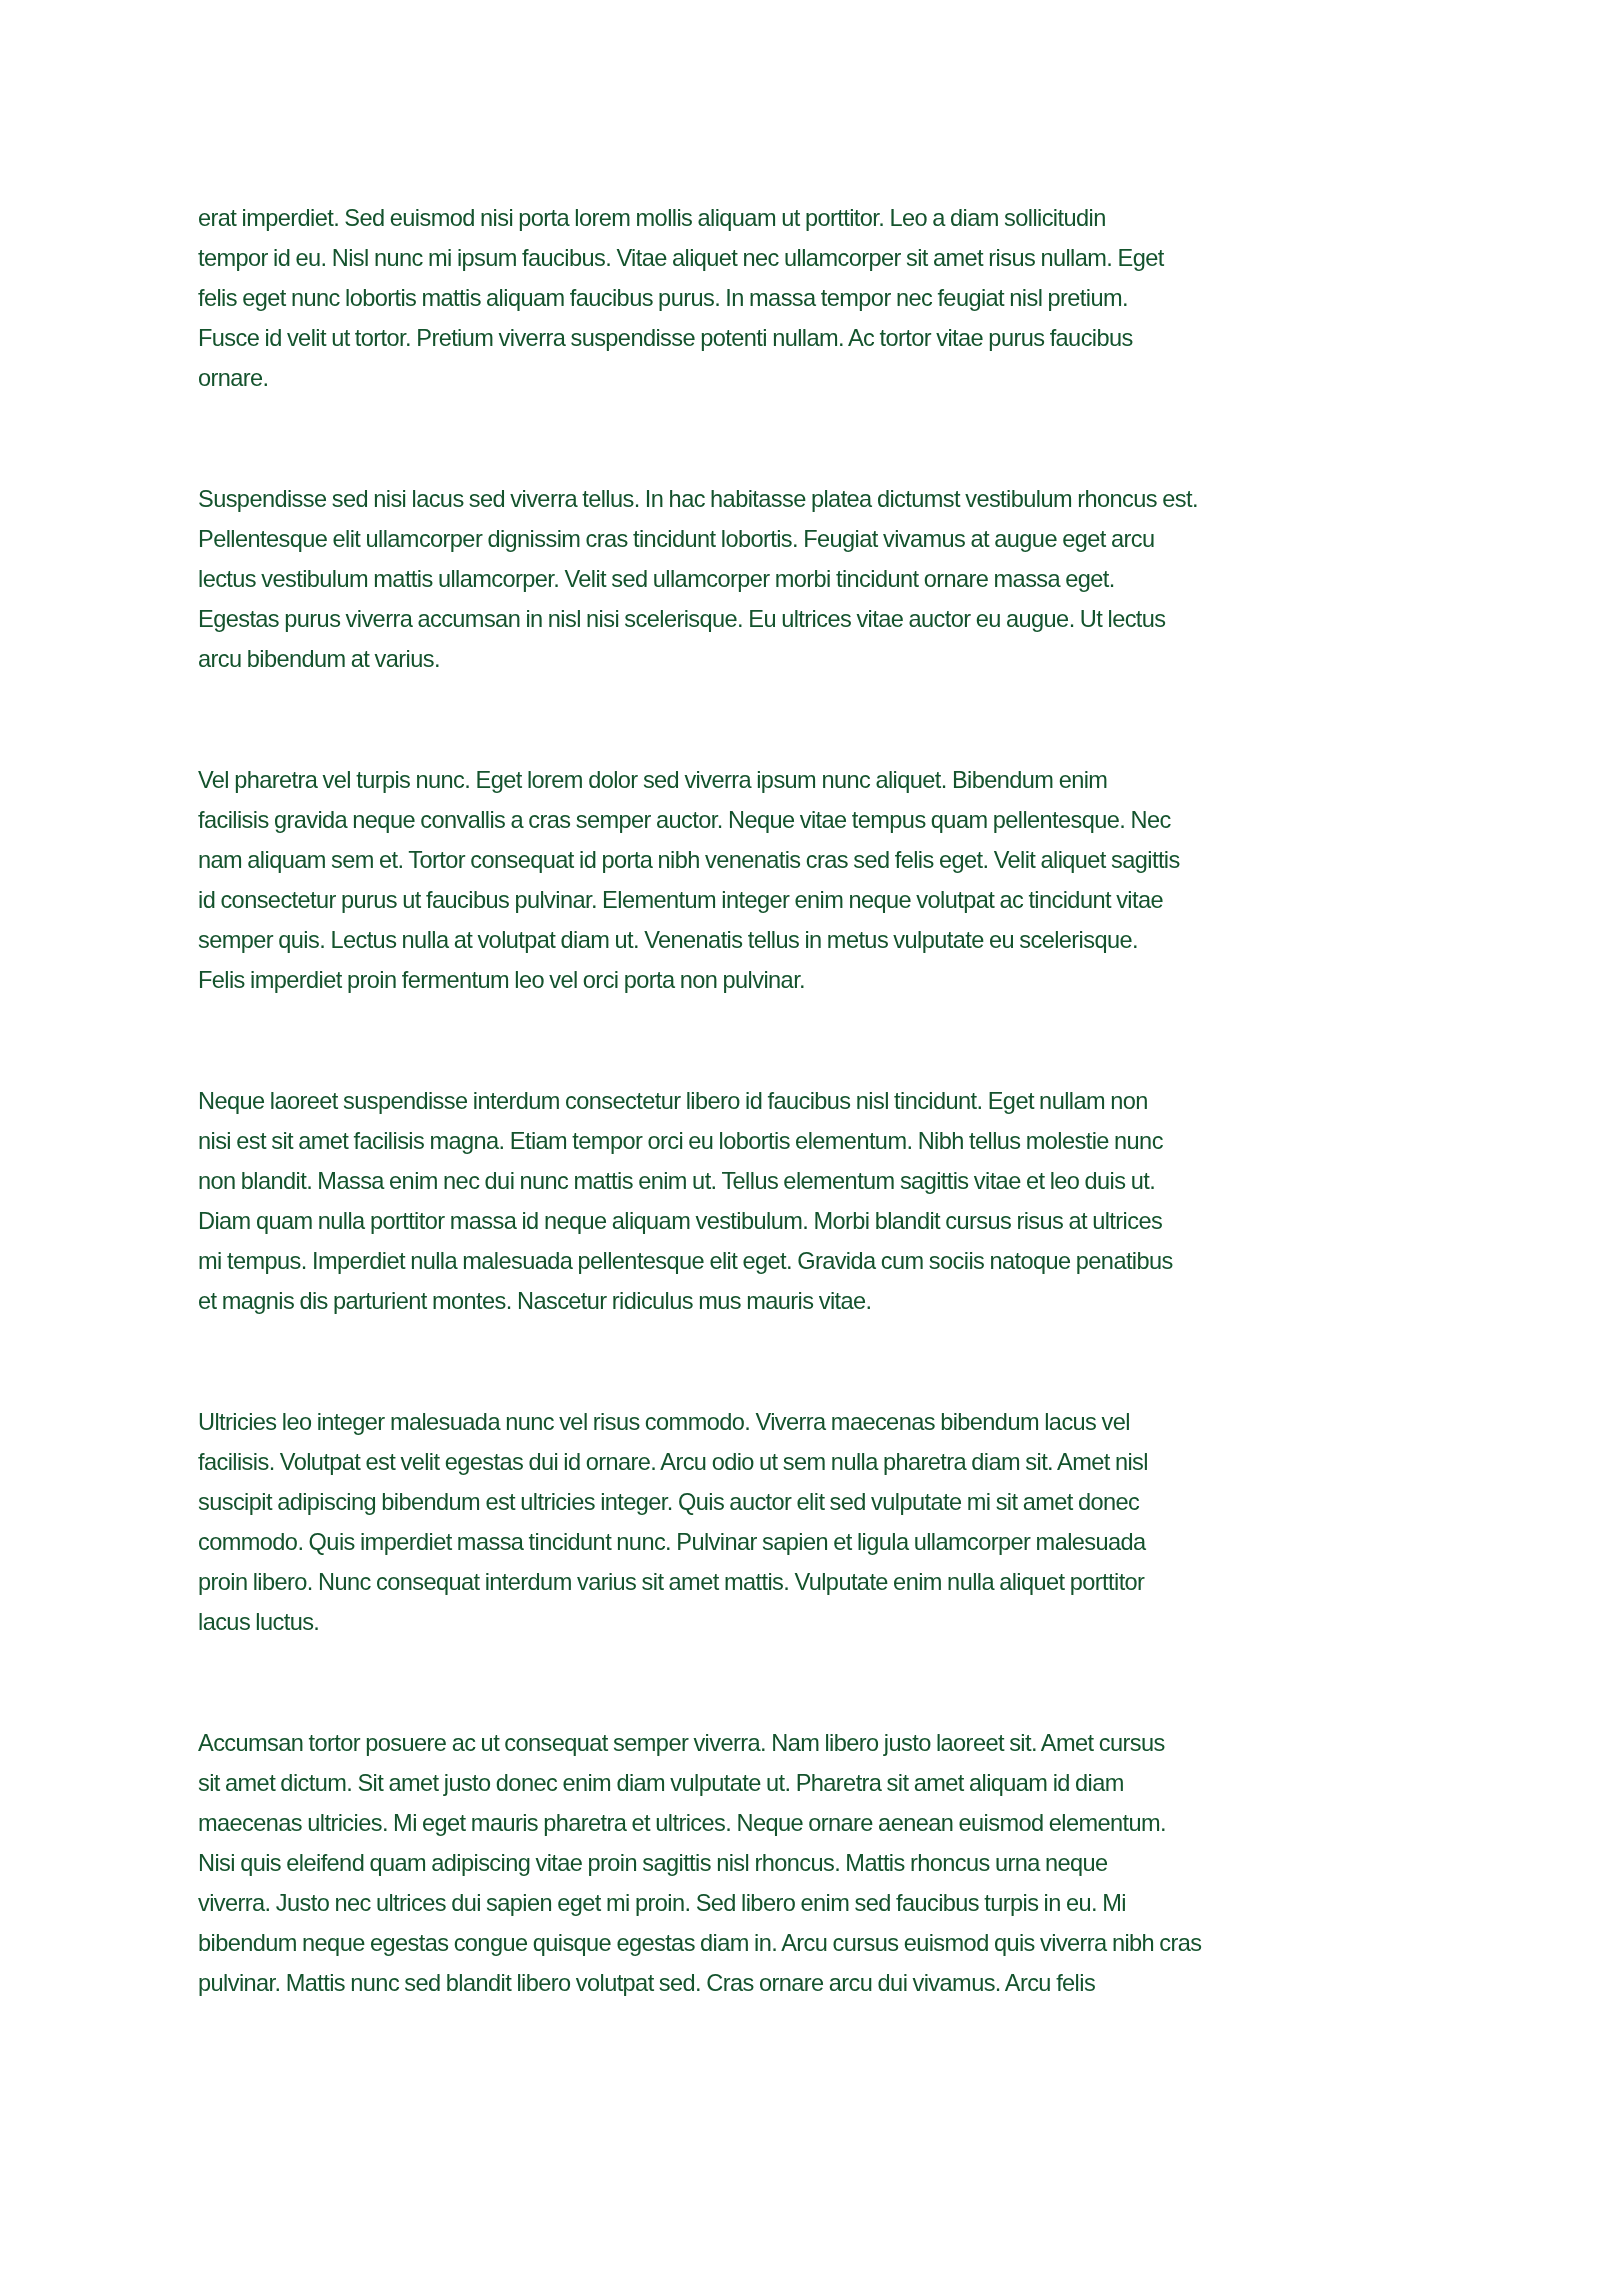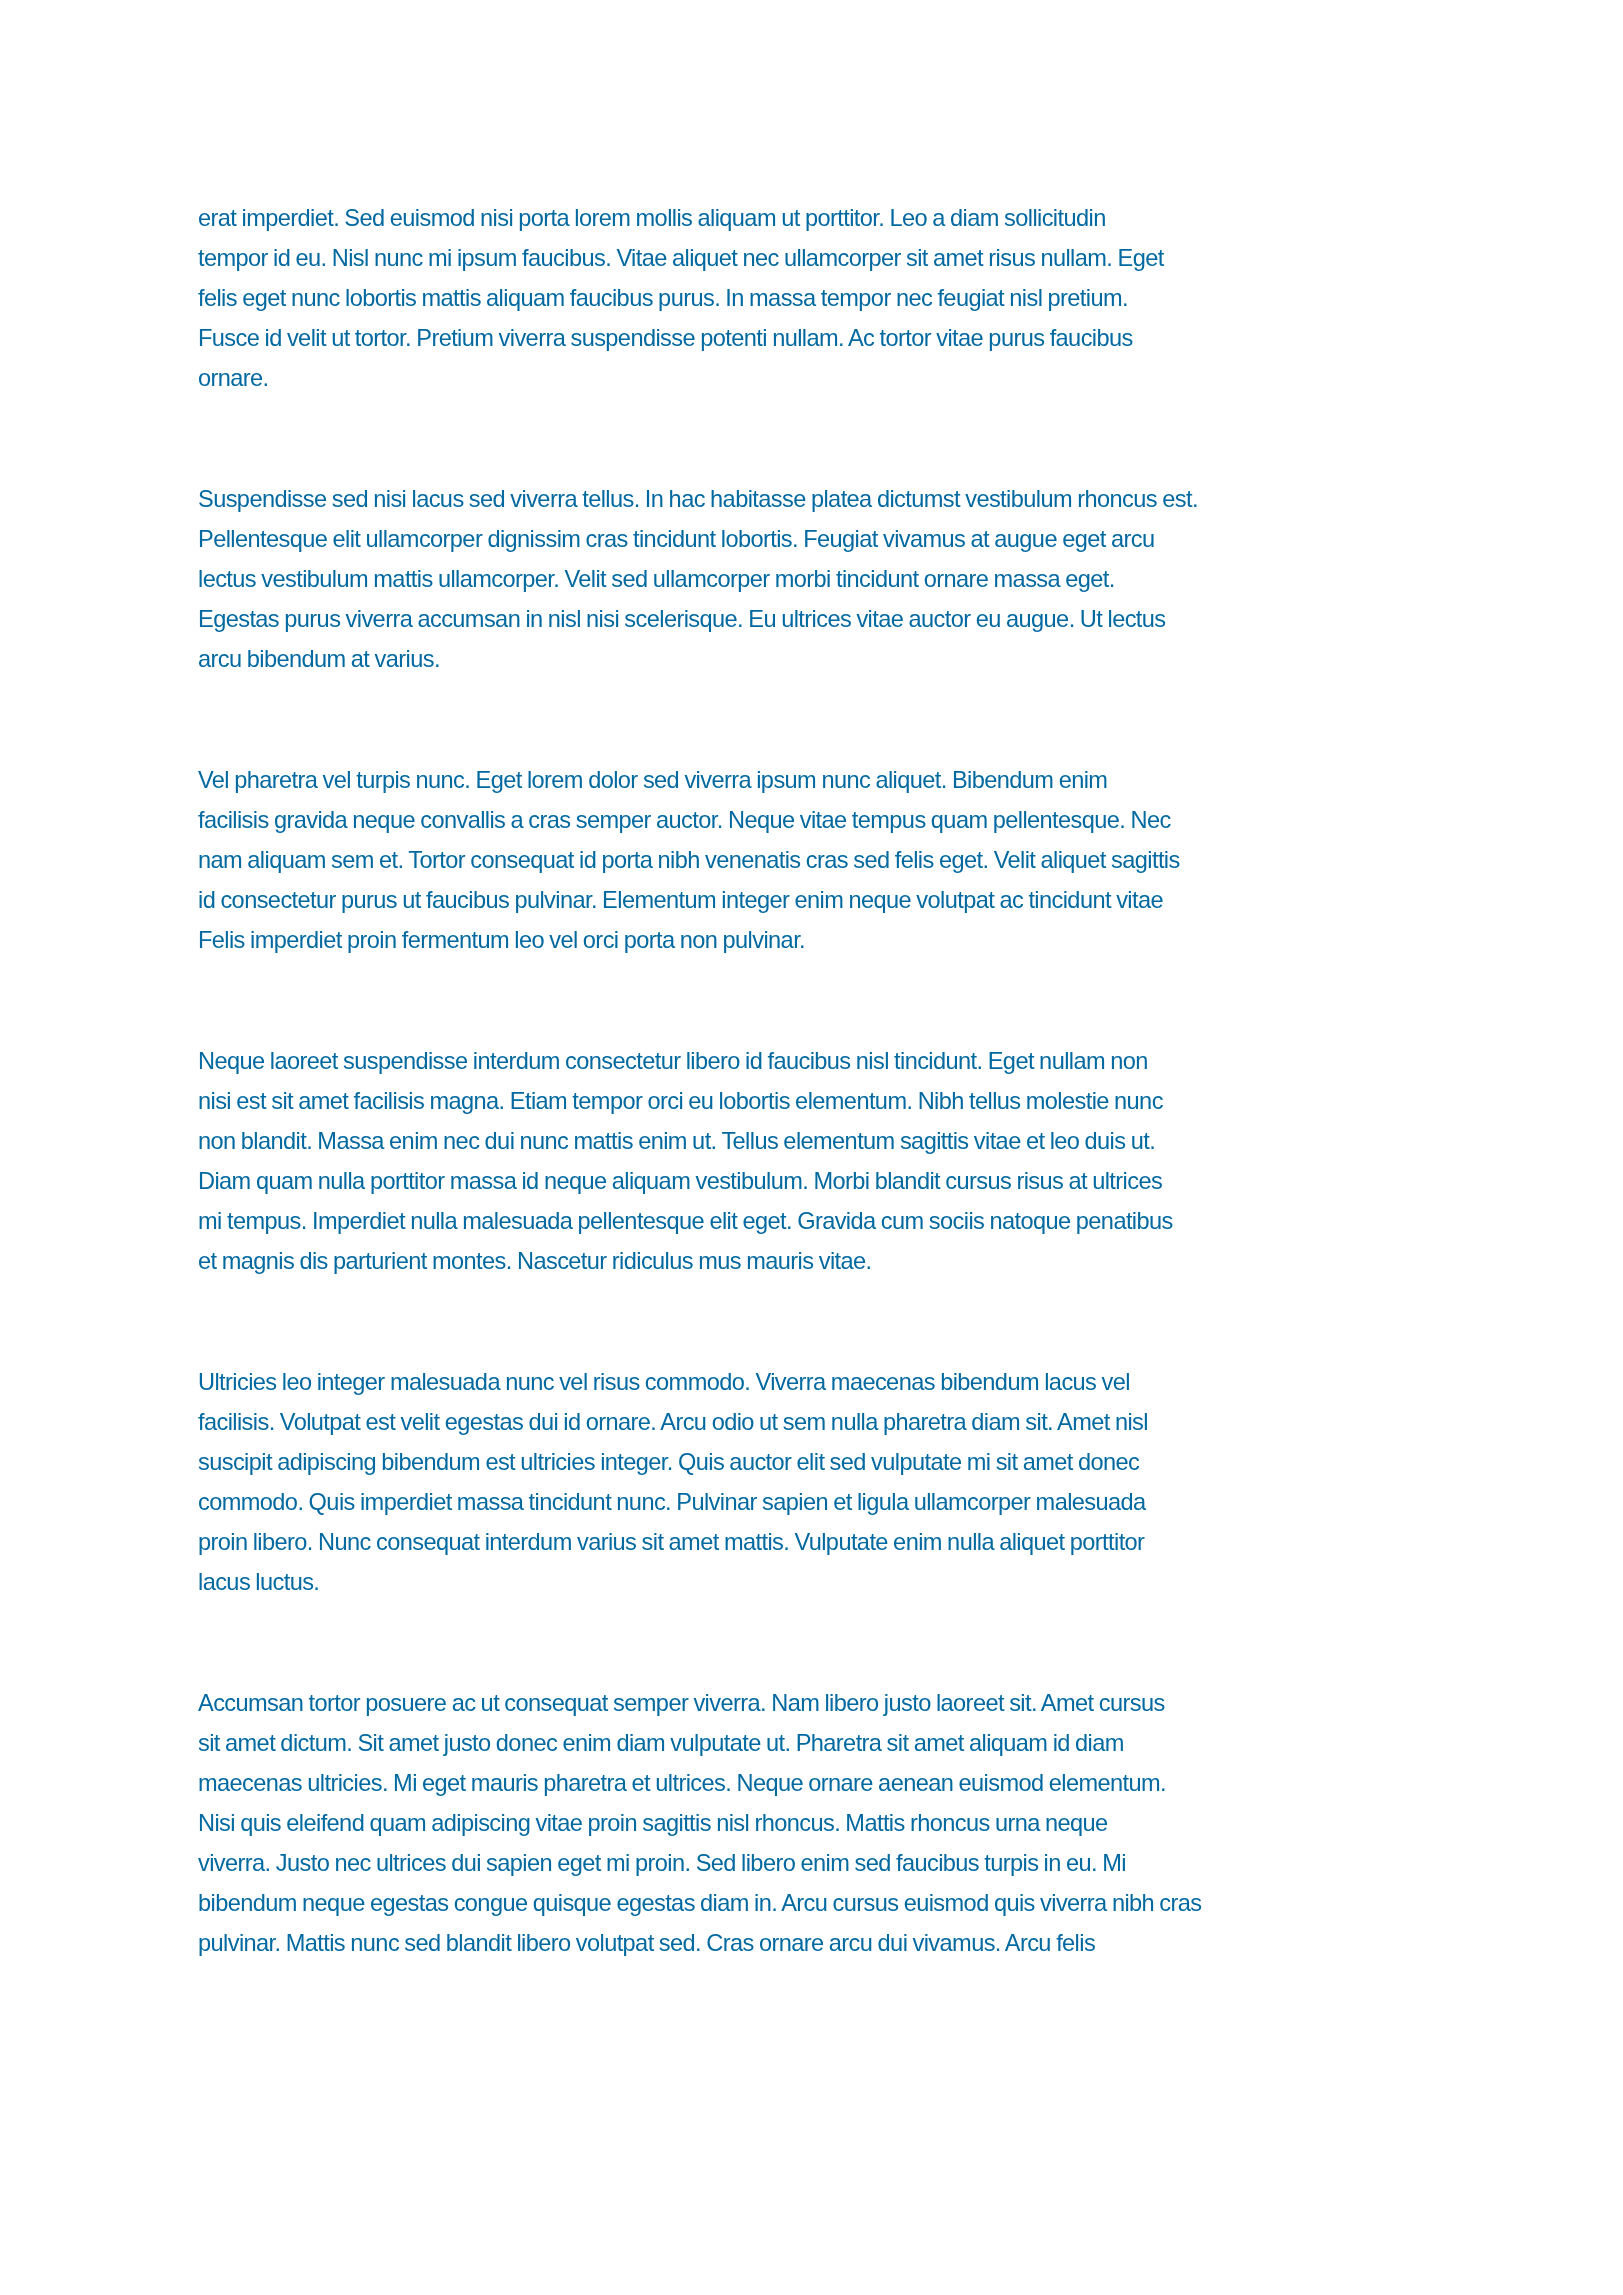--- a/index.html
+++ b/index.html
@@ -19,21 +19,21 @@
       top: 0;
       width: 1623px;
       height: 2295px;
       background: #ffffff;
     }
     .text-block {
       position: absolute;
       left: 198px;
       top: 198px;
       width: 1243px;
-      color: #0369a1;
+      color: #14532d;
       font-family: "Liberation Sans", "DejaVu Sans", sans-serif;
       font-size: 23.6px;
       letter-spacing: -0.6px;
       word-spacing: -0.7px;
     }
     .para {
       margin: 0 0 81px 0;
       padding: 0;
     }
     .line {
@@ -63,20 +63,21 @@
       <span class="line">lectus vestibulum mattis ullamcorper. Velit sed ullamcorper morbi tincidunt ornare massa eget.</span>
       <span class="line">Egestas purus viverra accumsan in nisl nisi scelerisque. Eu ultrices vitae auctor eu augue. Ut lectus</span>
       <span class="line">arcu bibendum at varius.</span>
     </p>
 
     <p class="para">
       <span class="line">Vel pharetra vel turpis nunc. Eget lorem dolor sed viverra ipsum nunc aliquet. Bibendum enim</span>
       <span class="line">facilisis gravida neque convallis a cras semper auctor. Neque vitae tempus quam pellentesque. Nec</span>
       <span class="line">nam aliquam sem et. Tortor consequat id porta nibh venenatis cras sed felis eget. Velit aliquet sagittis</span>
       <span class="line">id consectetur purus ut faucibus pulvinar. Elementum integer enim neque volutpat ac tincidunt vitae</span>
+      <span class="line">semper quis. Lectus nulla at volutpat diam ut. Venenatis tellus in metus vulputate eu scelerisque.</span>
       <span class="line">Felis imperdiet proin fermentum leo vel orci porta non pulvinar.</span>
     </p>
 
     <p class="para">
       <span class="line">Neque laoreet suspendisse interdum consectetur libero id faucibus nisl tincidunt. Eget nullam non</span>
       <span class="line">nisi est sit amet facilisis magna. Etiam tempor orci eu lobortis elementum. Nibh tellus molestie nunc</span>
       <span class="line">non blandit. Massa enim nec dui nunc mattis enim ut. Tellus elementum sagittis vitae et leo duis ut.</span>
       <span class="line">Diam quam nulla porttitor massa id neque aliquam vestibulum. Morbi blandit cursus risus at ultrices</span>
       <span class="line">mi tempus. Imperdiet nulla malesuada pellentesque elit eget. Gravida cum sociis natoque penatibus</span>
       <span class="line">et magnis dis parturient montes. Nascetur ridiculus mus mauris vitae.</span>

